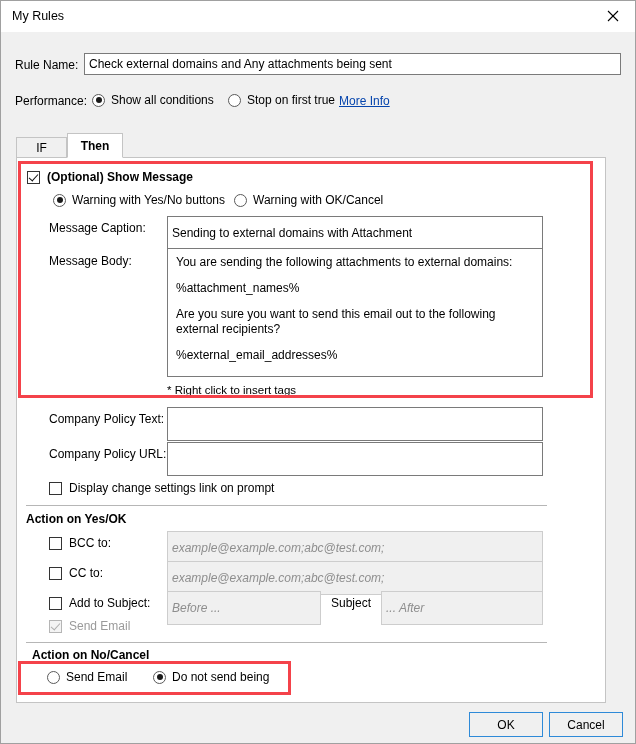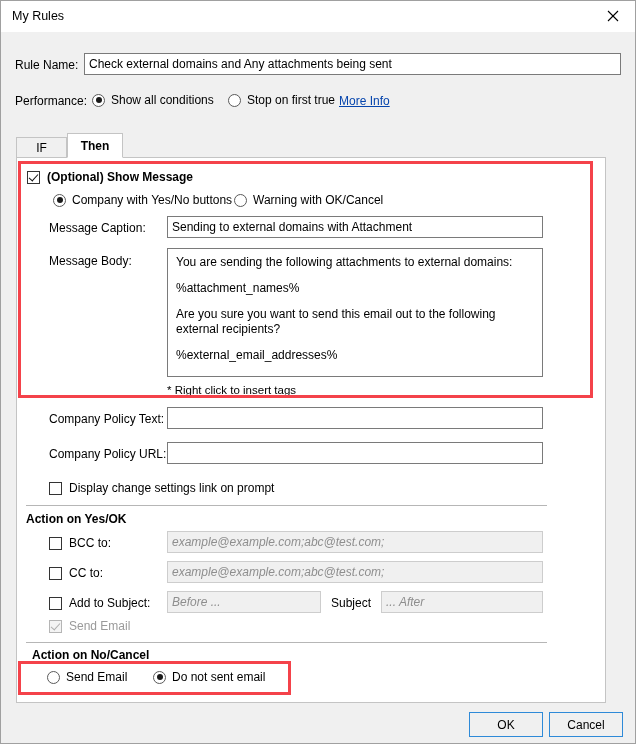--- a/index.html
+++ b/index.html
@@ -236,21 +236,21 @@
   .label-bold { font-weight: bold; }
   .text-dim { color: #9a9a9a; }
   .field {
     position: absolute;
     box-sizing: border-box;
     border: 1px solid #7a7a7a;
     background: #ffffff;
     font-family: "Liberation Sans", sans-serif;
     font-size: 12px;
     color: #000;
-    padding: 4px 4px;
+    padding: 16px 4px;
     outline: none;
   }
   .field.disabled {
     background: #f0f0f0;
     border: 1px solid #cdcdcd;
     color: #8a8a8a;
   }
   .field.disabled::placeholder {
     color: #8e8e8e;
     font-style: italic;
@@ -353,21 +353,21 @@
 
   <div class="panel-content">
 
     <div class="checkbox-wrap" style="left:26px; top:169px;">
       <span class="checkbox checked"></span>
       <span class="label-bold">(Optional) Show Message</span>
     </div>
 
     <div class="radio-wrap" style="left:52px; top:192px;">
       <span class="radio checked"></span>
-      <span>Company with Yes/No buttons</span>
+      <span>Warning with Yes/No buttons</span>
     </div>
     <div class="radio-wrap" style="left:233px; top:192px;">
       <span class="radio"></span>
       <span>Warning with OK/Cancel</span>
     </div>
 
     <div class="row-label" style="left:48px; top:220px;">Message Caption:</div>
     <input class="field" style="left: 166px; top: 215px; width: 376px; height: 22px;" value="Sending to external domains with Attachment">
 
     <div class="row-label" style="left:48px; top:253px;">Message Body:</div>
@@ -420,21 +420,21 @@
 
     <div class="divider" style="top:641px;"></div>
     <div class="section-title" style="left:25px; top:647px;margin-left:6px;">Action on No/Cancel</div>
 
     <div class="radio-wrap" style="left:46px; top:669px;">
       <span class="radio"></span>
       <span>Send Email</span>
     </div>
     <div class="radio-wrap" style="left:152px; top:669px;">
       <span class="radio checked"></span>
-      <span>Do not sent email</span>
+      <span>Do not send being</span>
     </div>
   </div>
 
   <div class="redbox redbox-message"></div>
   <div class="redbox redbox-nocancel"></div>
 
   <button class="footer-btn btn-ok">OK</button>
   <button class="footer-btn btn-cancel">Cancel</button>
 
 </div>

